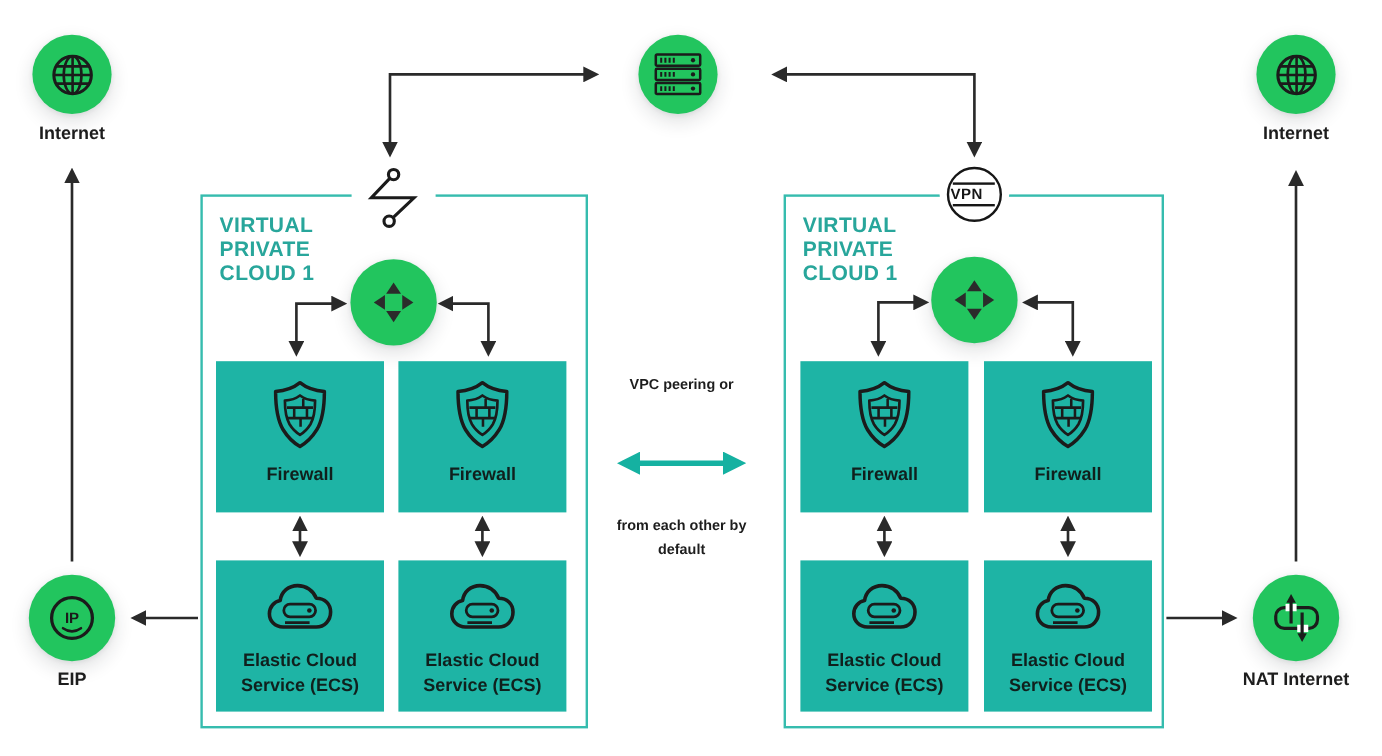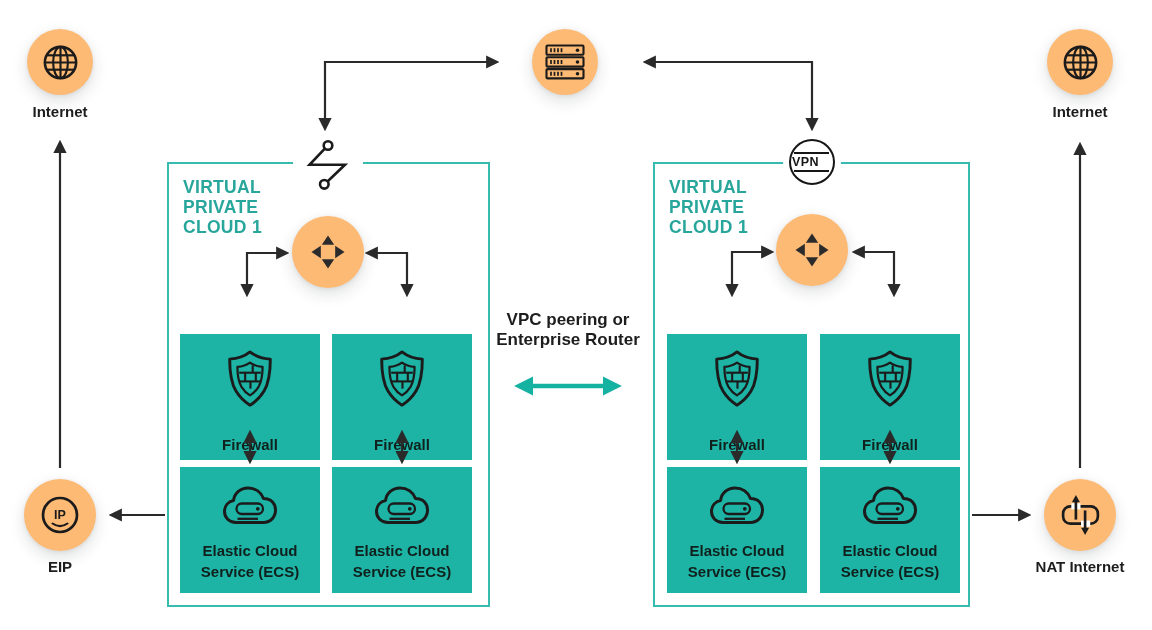--- a/index.html
+++ b/index.html
@@ -1,33 +1,33 @@
 <!DOCTYPE html>
 <html style="--teal_fill: #1EB4A5; --teal_border: #36BCAE; --teal_text: #28A69B; --teal_arrow: #15B1A1; --ink: #1D1D1D; --arrow: #2A2A2A;"><head>
 <meta charset="utf-8">
 <style>
   html,body{margin:0;padding:0;background:#fff;}
   .canvas{position:relative;width:1152px;height:630px;background:#ffffff;overflow:hidden;
           font-family:"Liberation Sans","DejaVu Sans",sans-serif;color:var(--ink);}
-  .circle{position:absolute;background:#fdba74;border-radius:50%;
+  .circle{position:absolute;background:#22c55e;border-radius:50%;
           box-shadow:0 6px 16px rgba(25,35,45,.14),0 1px 4px rgba(25,35,45,.08);
           display:flex;align-items:center;justify-content:center;z-index:3;text-align:center;}
   .nlabel{position:absolute;width:140px;text-align:center;font-weight:700;font-size:15px;
           line-height:20px;color:var(--ink);z-index:3;}
   .vpc{position:absolute;width:323px;height:445px;border:2px solid var(--teal_border);
        box-sizing:border-box;background:#fff;z-index:1;}
   .vpc-title{position:absolute;left:14px;top:13px;font-size:17.5px;line-height:20px;
        font-weight:700;color:var(--teal_text);letter-spacing:.3px;}
   .vpc-title span{display:block;}
   .tealbox{position:absolute;width:140px;height:126px;background:var(--teal_fill);
        display:flex;flex-direction:column;align-items:center;box-sizing:border-box;z-index:2;}
-  .fwbox{padding-top:15px;gap:25px;margin-top:33px;}
+  .fwbox{padding-top:15px;gap:9px;}
   .ecsbox{padding-top:16px;gap:11px;}
   .box-label{font-weight:700;font-size:15px;line-height:21px;color:#10201d;text-align:center;}
-  .center-note{position:absolute;text-align:center;font-weight:700;font-size:17px;
+  .center-note{position:absolute;text-align:center;font-weight:700;font-size:12px;
        line-height:20px;color:var(--ink);z-index:2;}
   .center-note span{display:block;}
   .connectors{position:absolute;left:0;top:0;z-index:6;pointer-events:none;}
   .patch{position:absolute;background:#fff;z-index:2;}
   .iconwrap{position:absolute;z-index:4;}
   .vpn-circle{position:absolute;left:789px;top:139px;width:46px;height:46px;background:#fff;
        border:2.5px solid #161616;border-radius:50%;box-sizing:border-box;
        box-shadow:0 0 0 6px #ffffff;z-index:4;}
   .vpn-line{position:absolute;left:3px;width:35px;height:2.4px;background:#161616;}
   .vpn-text{position:absolute;left:0;top:14px;width:29px;text-align:center;font-size:12.5px;
@@ -275,23 +275,24 @@
       <line class="ink" x1="17.5" y1="27" x2="17.5" y2="9" stroke-width="2.6"></line>
       <path d="M17.5 3 L13.6 10 L21.4 10 Z" fill="#1b1b1b"></path>
       <line class="ink" x1="26.5" y1="18" x2="26.5" y2="36" stroke-width="2.6"></line>
       <path d="M26.5 42 L22.6 35 L30.4 35 Z" fill="#1b1b1b"></path>
     </svg>
   </div>
   <div class="nlabel" style="left:1010px;top:557px;">NAT Internet</div>
 
   <div class="center-note" style="left:488px;top:310px;width:160px;">
     <span>VPC peering or</span>
-    <span>Enterprise Router</span>
   </div>
   <div class="center-note" style="left:483px;top:428px;width:170px;">
+    <span>from each other by</span>
+    <span>default</span>
   </div>
 
   <svg class="connectors" width="1152" height="630" viewBox="0 0 1152 630">
     <defs>
       <marker id="ab" viewBox="0 0 10 10" refX="7.5" refY="5" markerWidth="6" markerHeight="6" orient="auto-start-reverse">
           <path d="M0 0 L10 5 L0 10 Z" style="fill:var(--arrow)"></path>
         </marker>
       <marker id="at" viewBox="0 0 10 10" refX="7.5" refY="5" markerWidth="4.2" markerHeight="4.2" orient="auto-start-reverse">
           <path d="M0 0 L10 5 L0 10 Z" style="fill:var(--teal_arrow)"></path>
         </marker>

